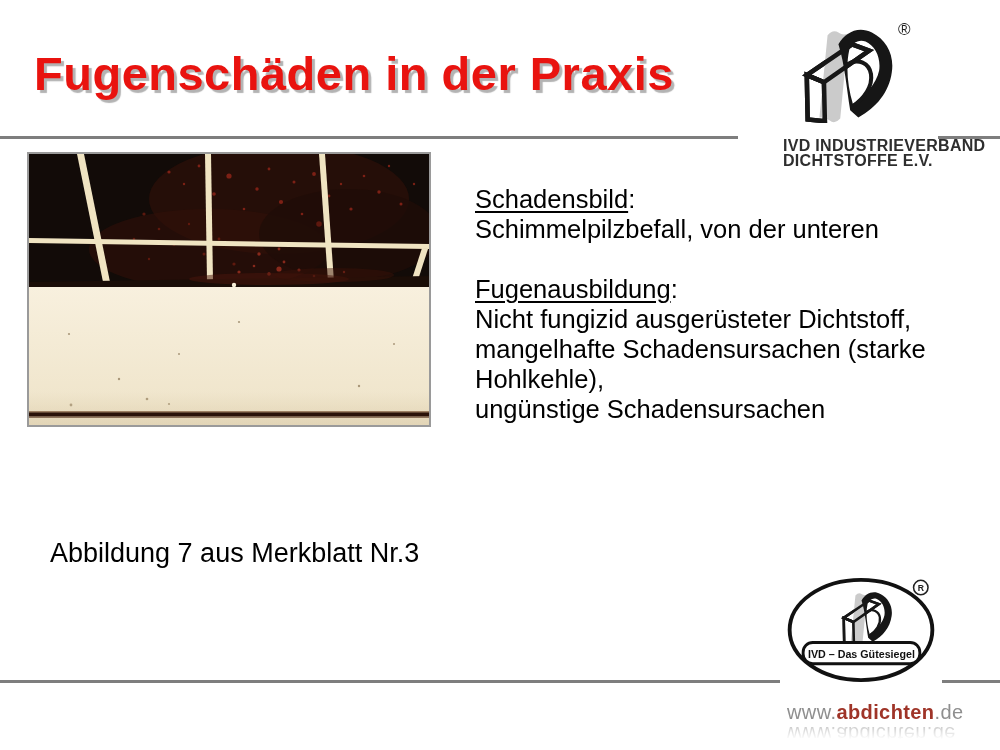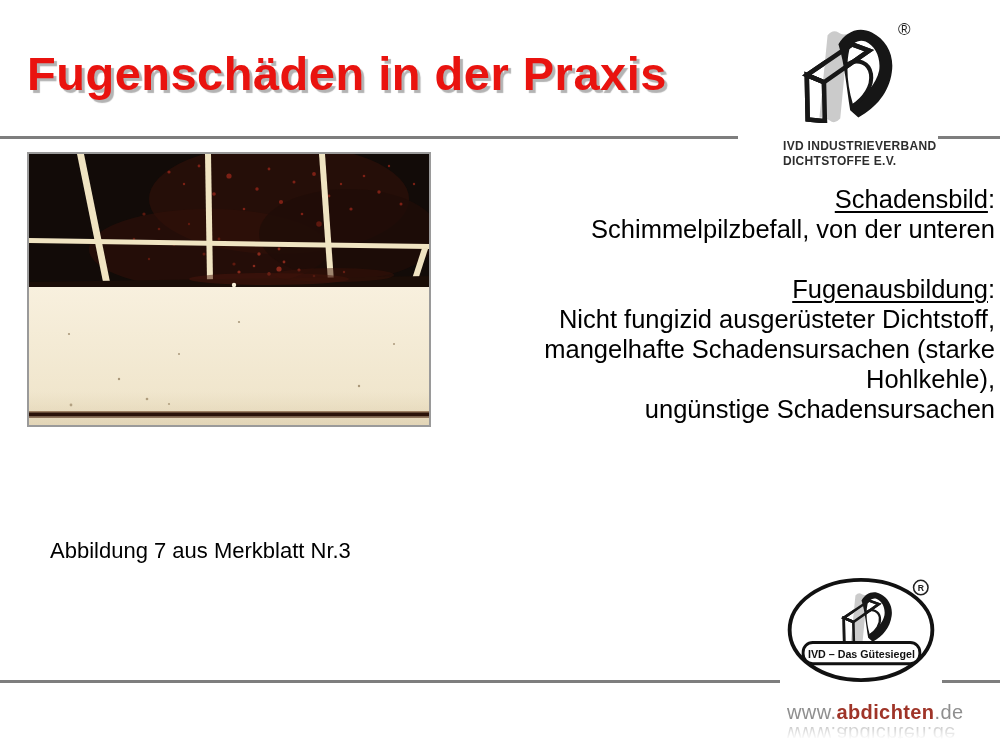--- a/index.html
+++ b/index.html
@@ -2,41 +2,41 @@
 <html><head>
 <meta charset="utf-8">
 <style>
   html,body{margin:0;padding:0;background:#fff;}
   .slide{
     position:relative;width:1000px;height:750px;background:#ffffff;overflow:hidden;
     font-family:"Liberation Sans","DejaVu Sans",sans-serif;color:#000;
   }
   
   .page-title{
-    position:absolute;left:27px;top:46px;
+    position:absolute;left:34px;top:46px;
     font-size:47px;font-weight:bold;letter-spacing:.5px;
     color:#e9130f;text-shadow:3px 3px 1px #b3b3b3;white-space:nowrap;
   }
   
   .rule{position:absolute;left:0;width:1000px;height:3px;background:#7e7e7e;}
   .rule.top{top:136px;}
   .rule.bottom{top:680px;}
   
   .header-logo{position:absolute;left:738px;top:0;width:200px;height:172px;background:#fff;}
   .header-logo .mark{position:absolute;left:55px;top:28px;}
   .header-logo .reg{position:absolute;left:160px;top:20px;font-size:17px;color:#1e1e1e;}
-  .header-logo .lines{position:absolute;left:45px;top:139px;font-size:12px;font-weight:bold;
+  .header-logo .lines{position:absolute;left:45px;top:139px;font-size:16px;font-weight:bold;
     letter-spacing:.3px;color:#2e2e2e;line-height:14.5px;white-space:nowrap;}
   
   .photo{position:absolute;left:27px;top:152px;width:404px;height:275px;
     border:2px solid #9a9a9a;box-sizing:border-box;background:#120b08;}
   .photo svg{display:block;}
-  .photo-caption{position:absolute;left:50px;top:538px;font-size:22px;white-space:nowrap;}
-  
-  .info{position:absolute;left:475px;top:184px;width:520px;font-size:25.5px;line-height:30px;text-align:right;}
+  .photo-caption{position:absolute;left:50px;top:538px;font-size:27px;white-space:nowrap;}
+  
+  .info{position:absolute;left:475px;top:184px;width:520px;font-size:25.5px;line-height:30px;}
   .info .section{margin:0 0 30px 0;}
   .info .line{white-space:nowrap;}
   .info .hd{text-decoration:underline;text-decoration-thickness:2px;text-underline-offset:3px;}
   
   .seal{position:absolute;left:780px;top:572px;width:162px;height:122px;background:#fff;}
   
   .url{position:absolute;left:787px;top:701px;font-size:20px;letter-spacing:.4px;white-space:nowrap;line-height:22px;}
   .url .gray{color:#8f8f8f;}
   .url .brand{color:#9f3428;font-weight:bold;}
   .url-reflection{

